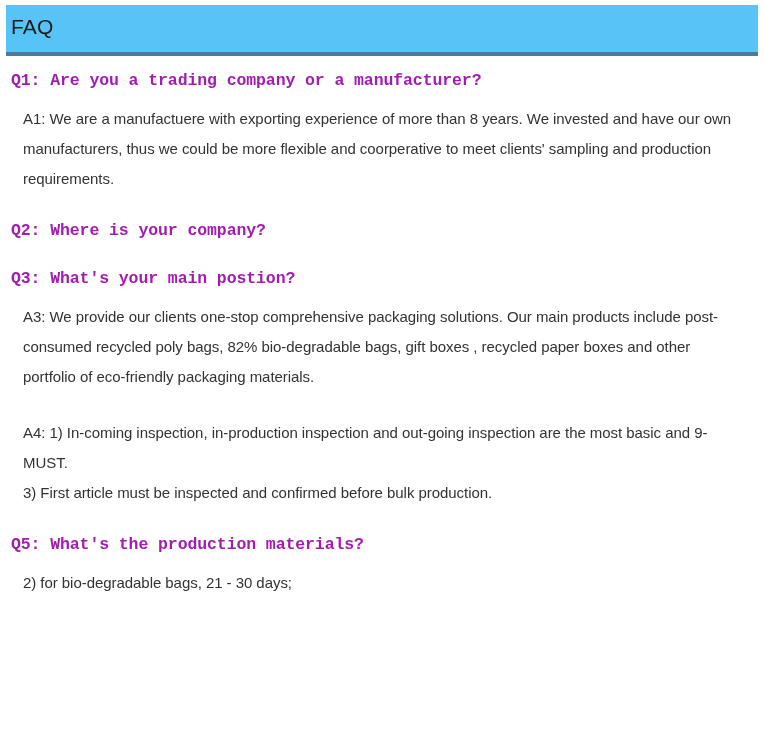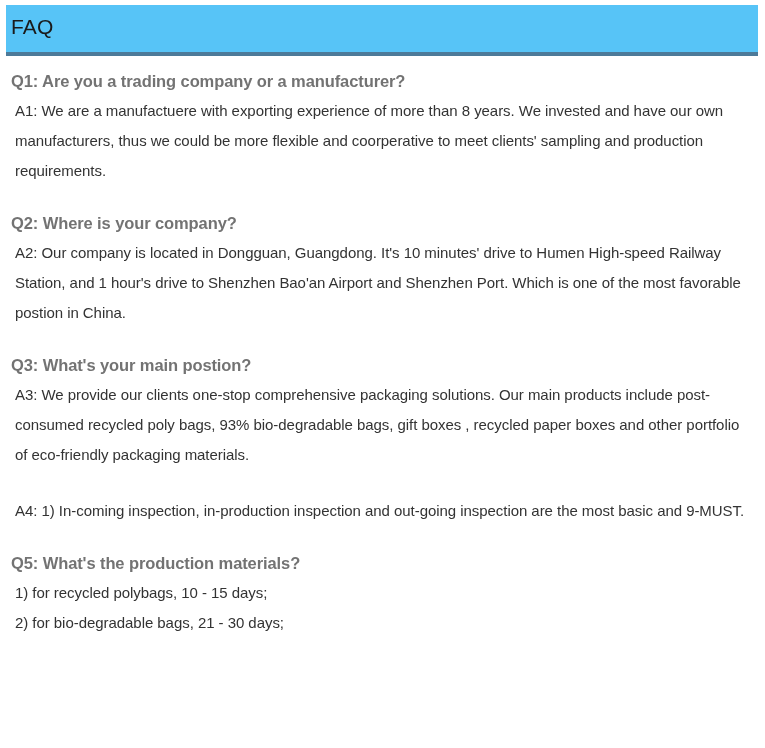--- a/index.html
+++ b/index.html
@@ -51,30 +51,31 @@
   }
   .faq-block {
     margin-bottom: 26px;
   }
   .faq-block:last-child {
     margin-bottom: 0;
   }
   .faq-question {
     font-size: 16.5px;
     font-weight: bold;
-    color: #737373;
+    color: #a21caf;
     line-height: 22px;
     margin: 0 0 4px 0;
     letter-spacing: -0.1px;
+    font-family: Liberation Mono, monospace;
   }
   .faq-answer {
     font-size: 15px;
     color: #333333;
     line-height: 30px;
-    margin: 4px;
+    margin: 12px;
     letter-spacing: -0.05px;
   }
   .faq-answer-line {
     display: block;
     line-height: 30px;
   }
 </style>
 </head>
 <body>
 
@@ -86,37 +87,34 @@
 
   <div class="faq-body">
       <div class="faq-block">
         <div class="faq-question">Q1: Are you a trading company or a manufacturer?</div>
         <div class="faq-answer">
           <span class="faq-answer-line">A1: We are a manufactuere with exporting experience of more than 8 years. We invested and have our own manufacturers, thus we could be more flexible and coorperative to meet clients' sampling and production requirements.</span>
         </div>
       </div>
       <div class="faq-block">
         <div class="faq-question">Q2: Where is your company?</div>
-        <div class="faq-answer">
-          <span class="faq-answer-line">A2: Our company is located in Dongguan, Guangdong. It's 10 minutes' drive to Humen High-speed Railway Station, and 1 hour's drive to Shenzhen Bao'an Airport and Shenzhen Port. Which is one of the most favorable postion in China.</span>
-        </div>
       </div>
       <div class="faq-block">
         <div class="faq-question">Q3: What's your main postion?</div>
         <div class="faq-answer">
-          <span class="faq-answer-line">A3: We provide our clients one-stop comprehensive packaging solutions. Our main products include post-consumed recycled poly bags, 93% bio-degradable bags, gift boxes , recycled paper boxes and other portfolio of eco-friendly packaging materials.</span>
+          <span class="faq-answer-line">A3: We provide our clients one-stop comprehensive packaging solutions. Our main products include post-consumed recycled poly bags, 82% bio-degradable bags, gift boxes , recycled paper boxes and other portfolio of eco-friendly packaging materials.</span>
         </div>
       </div>
       <div class="faq-block">
         <div class="faq-answer">
           <span class="faq-answer-line">A4: 1) In-coming inspection, in-production inspection and out-going inspection are the most basic and 9-MUST.</span>
+          <span class="faq-answer-line">3) First article must be inspected and confirmed before bulk production.</span>
         </div>
       </div>
       <div class="faq-block">
         <div class="faq-question">Q5: What's the production materials?</div>
         <div class="faq-answer">
-          <span class="faq-answer-line">1) for recycled polybags, 10 - 15 days;</span>
           <span class="faq-answer-line">2) for bio-degradable bags, 21 - 30 days;</span>
         </div>
       </div>
     </div>
 
 </div>
 
 </body></html>

